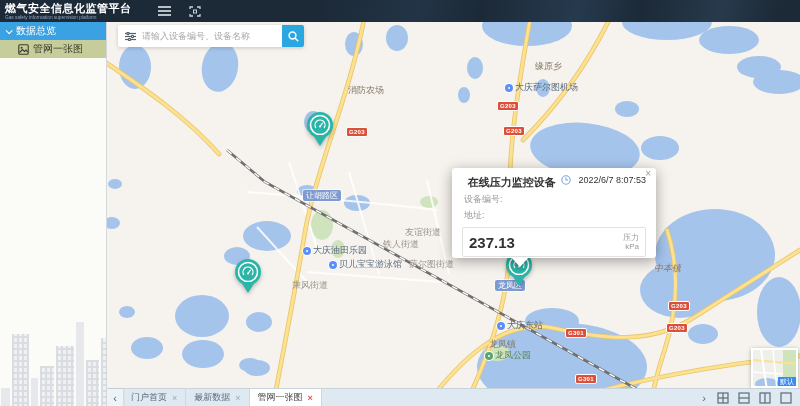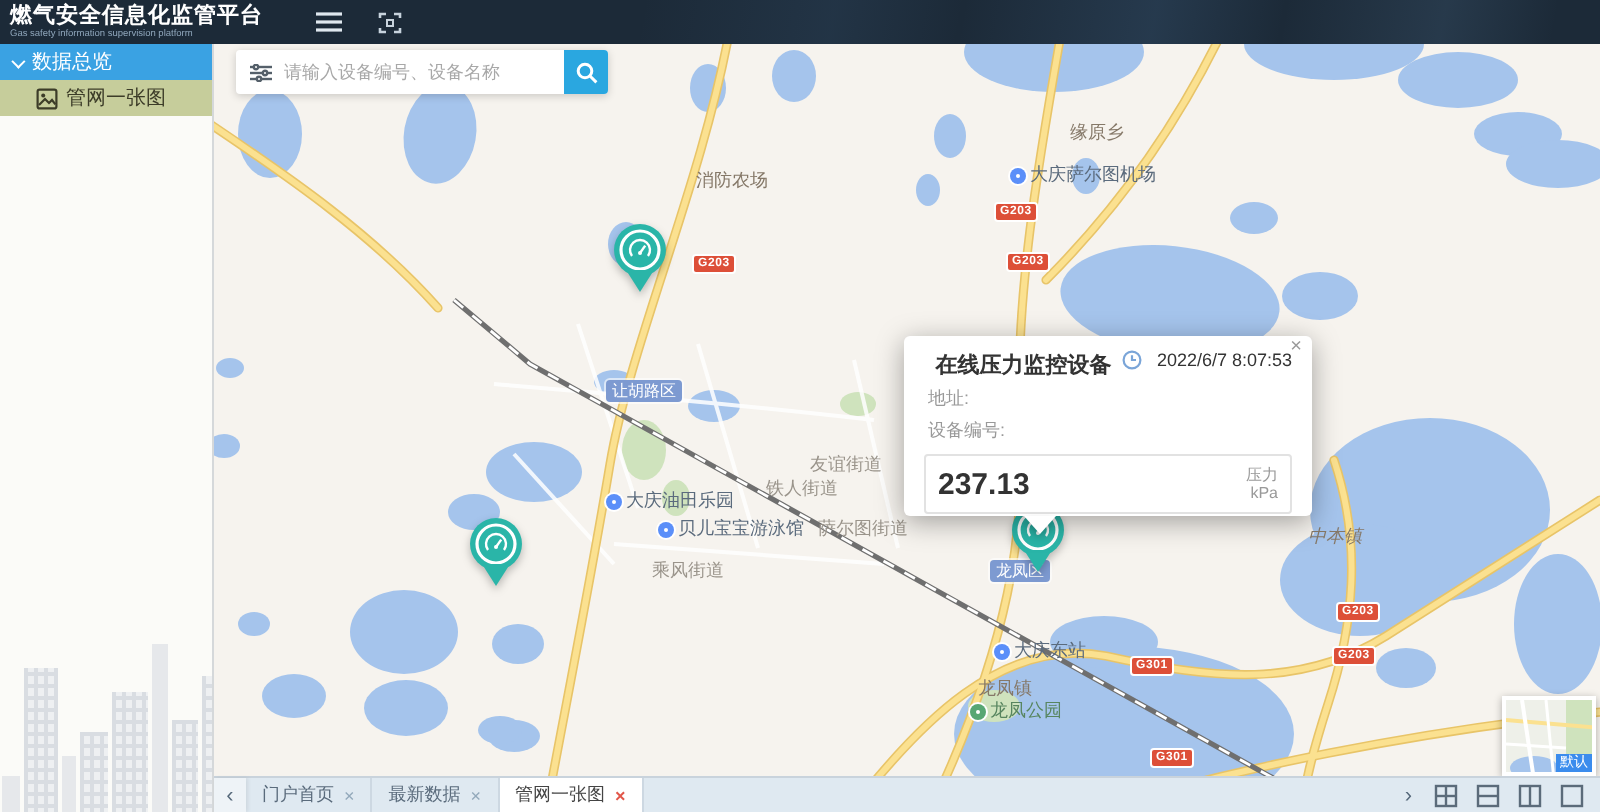--- a/index.html
+++ b/index.html
@@ -242,21 +242,21 @@
         </div>
         <div class="mlabel street" style="left: 276px; top: 216px;">
           <span>铁人街道</span>
         </div>
         <div class="mlabel street" style="left: 298px; top: 204px;">
           <span>友谊街道</span>
         </div>
         <div class="mlabel street" style="left: 302px; top: 236px;">
           <span>萨尔图街道</span>
         </div>
-        <div class="mlabel street" style="left: 219px; top: 257px;">
+        <div class="mlabel street" style="left: 185px; top: 257px;">
           <span>乘风街道</span>
         </div>
         <div class="mlabel area" style="left: 388px; top: 258px;">
           <span>龙凤区</span>
         </div>
         <div class="mlabel station" style="left: 390px; top: 297px;">
           <span class="picon station"></span>
           <span>大庆东站</span>
         </div>
         <div class="mlabel poi" style="left: 382px; top: 316px;">
@@ -329,24 +329,24 @@
         <span class="pop-title">在线压力监控设备</span>
         <span class="pop-time">
           <svg width="10" height="10" viewBox="0 0 10 10" fill="none" stroke="#7aa5d8" stroke-width="1.1">
             <circle cx="5" cy="5" r="4.2"></circle>
               <path d="M5,2.6 V5 H7"></path>
           </svg>
           <span>2022/6/7 8:07:53</span>
         </span>
       </div>
       <div class="pop-field">
+        <span>设备编号:</span><span></span>
+      </div>
+      <div class="pop-field">
         <span>地址:</span><span></span>
-      </div>
-      <div class="pop-field">
-        <span>设备编号:</span><span></span>
       </div>
       <div class="pop-metrics">
         <div class="metric">
           <span class="val">237.13</span>
           <span class="lab">
             <span>压力</span><br><span>kPa</span>
           </span>
         </div>
       </div>
     </div>

